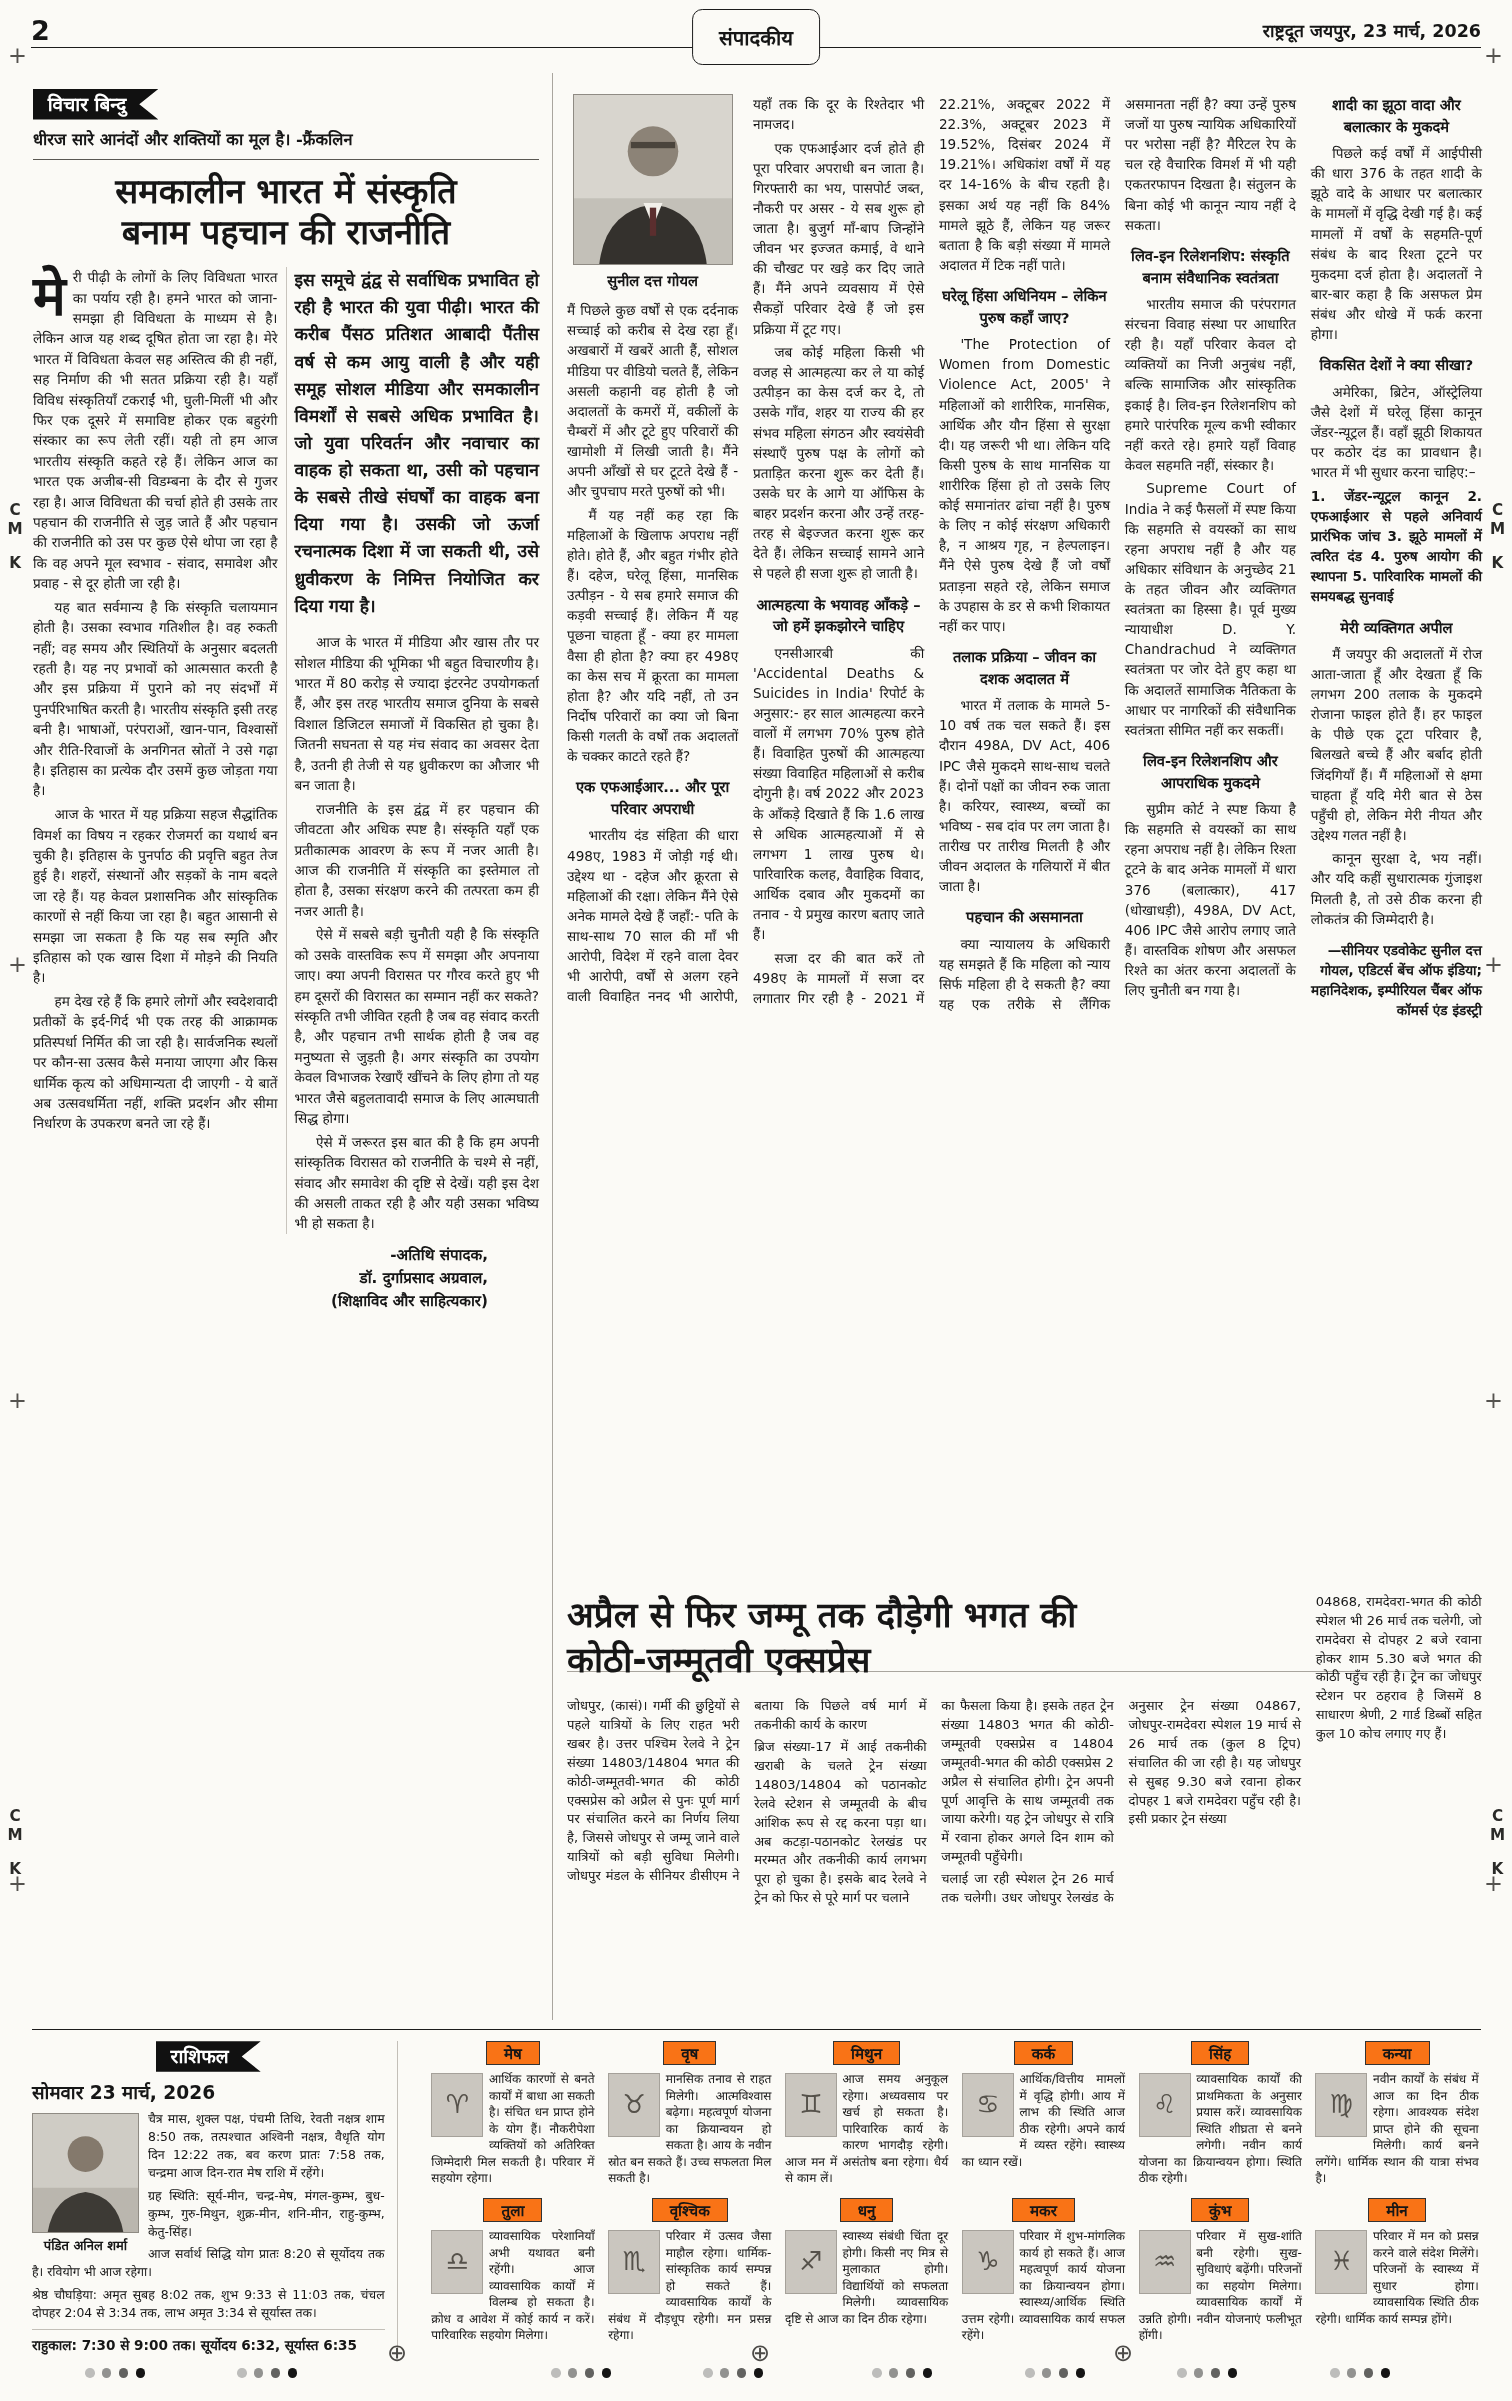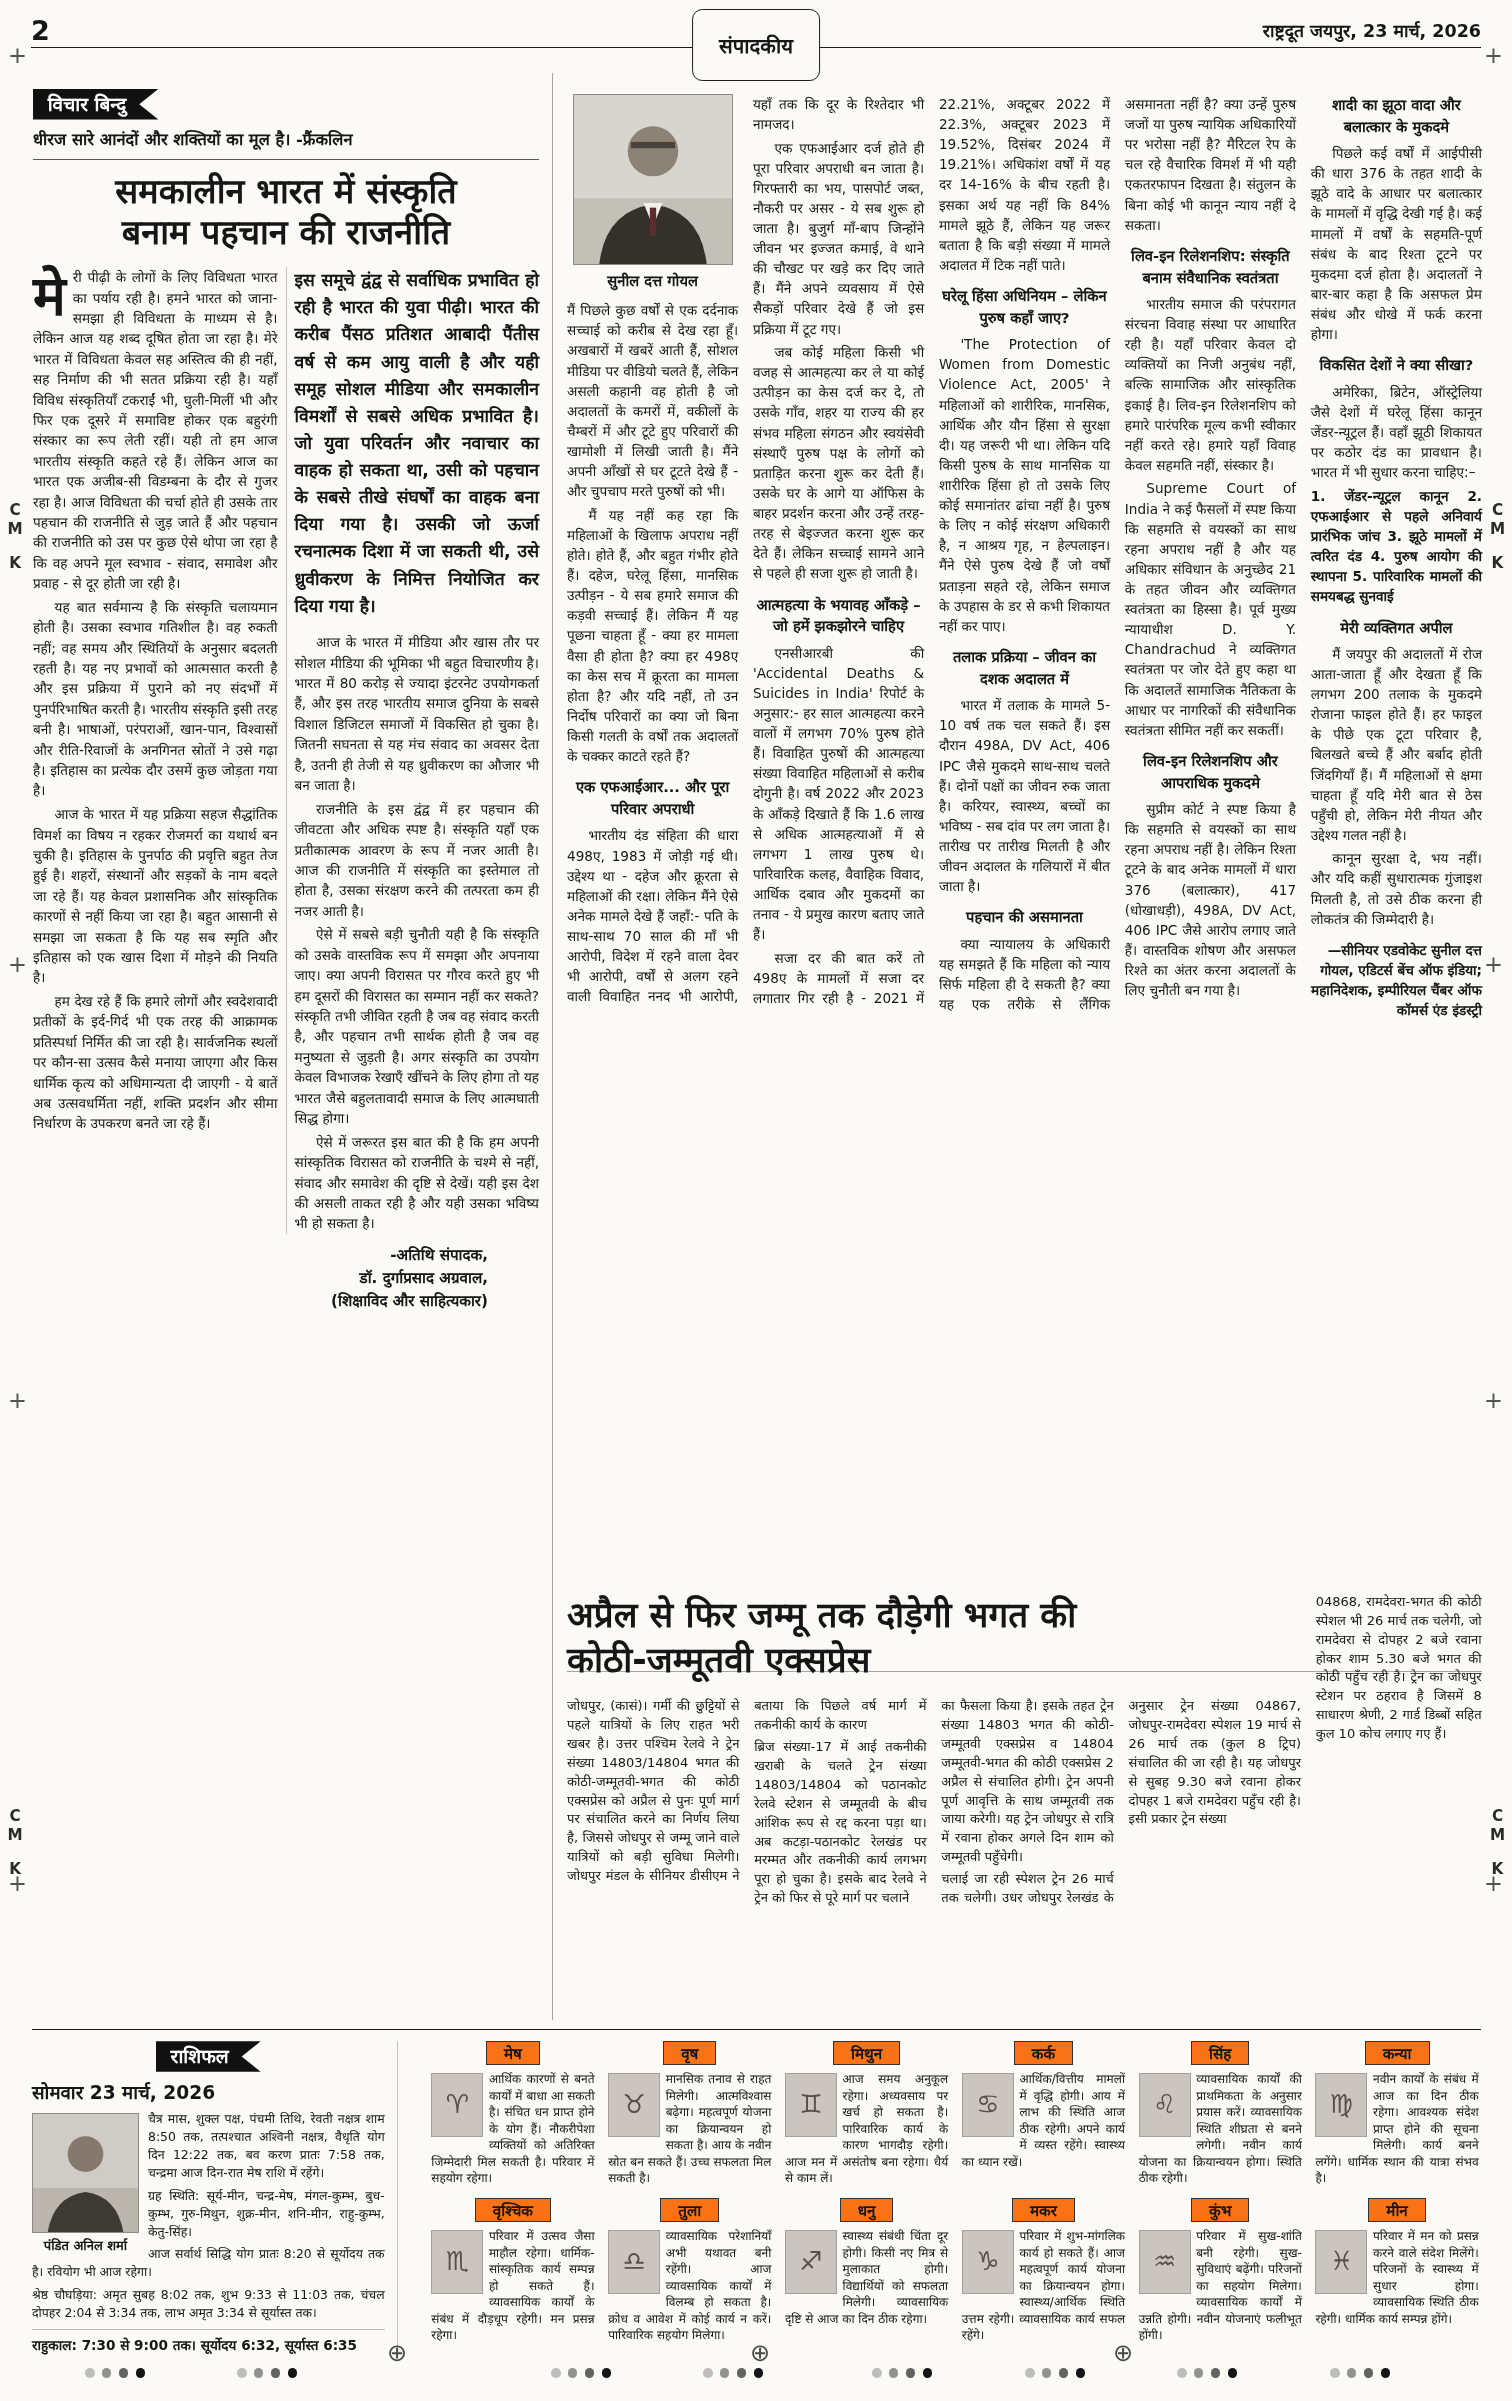--- a/index.html
+++ b/index.html
@@ -7,21 +7,21 @@
   body { font-family:"DejaVu Sans","Liberation Sans",sans-serif; color:#161616; }
   .page { position:relative; width:1512px; height:2401px; background:#fbfaf6; overflow:hidden; margin:0 auto; }
 
   
   .topbar { position:absolute; left:31px; right:31px; top:13.6px; height:34px;
             border-bottom:1.7px solid #1c1c1c; display:flex; align-items:center; }
   .page-num { font-size:27px; font-weight:bold; }
   .edition { margin-left:auto; font-size:17.5px; font-weight:bold; }
   .section-box { position:absolute; left:50%; top:-4.5px; transform:translateX(-50%);
             border:1.7px solid #1c1c1c; border-radius:10.2px; background:#fbfaf6;
-            padding:21px 26px; font-size:20.3px; font-weight:bold; }
+            padding:13px 26px; font-size:20.3px; font-weight:bold; }
 
   
   .vline-main { position:absolute; left:552px; top:73px; width:1.1px; height:1947px; background:#a9a59e; }
   .hline-train { position:absolute; left:567px; top:1671px; width:915px; height:1.1px; background:#a9a59e; }
 
   
   .ribbon { background:#111; color:#fff; font-weight:bold; font-size:19px;
             height:30.5px; line-height:30.5px; padding:0 32px 0 14.7px; width:max-content;
             clip-path:polygon(0 0,100% 0,calc(100% - 19px) 50%,100% 100%,0 100%); }
 
@@ -325,34 +325,34 @@
         <div class="zcell">
           <div class="zname">कन्या</div>
           <div class="zbody">
             <span class="zimg">
               <span class="zglyph">♍</span>
             </span><span class="ztext">नवीन कार्यों के संबंध में आज का दिन ठीक रहेगा। आवश्यक संदेश प्राप्त होने की सूचना मिलेगी। कार्य बनने लगेंगे। धार्मिक स्थान की यात्रा संभव है।</span>
           </div>
         </div>
 
         <div class="zcell">
+          <div class="zname">तुला</div>
+          <div class="zbody">
+            <span class="zimg">
+              <span class="zglyph">♎</span>
+            </span><span class="ztext">व्यावसायिक परेशानियाँ अभी यथावत बनी रहेंगी। आज व्यावसायिक कार्यों में विलम्ब हो सकता है। क्रोध व आवेश में कोई कार्य न करें। पारिवारिक सहयोग मिलेगा।</span>
+          </div>
+        </div>
+
+        <div class="zcell">
           <div class="zname">वृश्चिक</div>
           <div class="zbody">
             <span class="zimg">
               <span class="zglyph">♏</span>
             </span><span class="ztext">परिवार में उत्सव जैसा माहौल रहेगा। धार्मिक-सांस्कृतिक कार्य सम्पन्न हो सकते हैं। व्यावसायिक कार्यों के संबंध में दौड़धूप रहेगी। मन प्रसन्न रहेगा।</span>
-          </div>
-        </div>
-
-        <div class="zcell">
-          <div class="zname">तुला</div>
-          <div class="zbody">
-            <span class="zimg">
-              <span class="zglyph">♎</span>
-            </span><span class="ztext">व्यावसायिक परेशानियाँ अभी यथावत बनी रहेंगी। आज व्यावसायिक कार्यों में विलम्ब हो सकता है। क्रोध व आवेश में कोई कार्य न करें। पारिवारिक सहयोग मिलेगा।</span>
           </div>
         </div>
 
         <div class="zcell">
           <div class="zname">धनु</div>
           <div class="zbody">
             <span class="zimg">
               <span class="zglyph">♐</span>
             </span><span class="ztext">स्वास्थ्य संबंधी चिंता दूर होगी। किसी नए मित्र से मुलाकात होगी। विद्यार्थियों को सफलता मिलेगी। व्यावसायिक दृष्टि से आज का दिन ठीक रहेगा।</span>
           </div>

